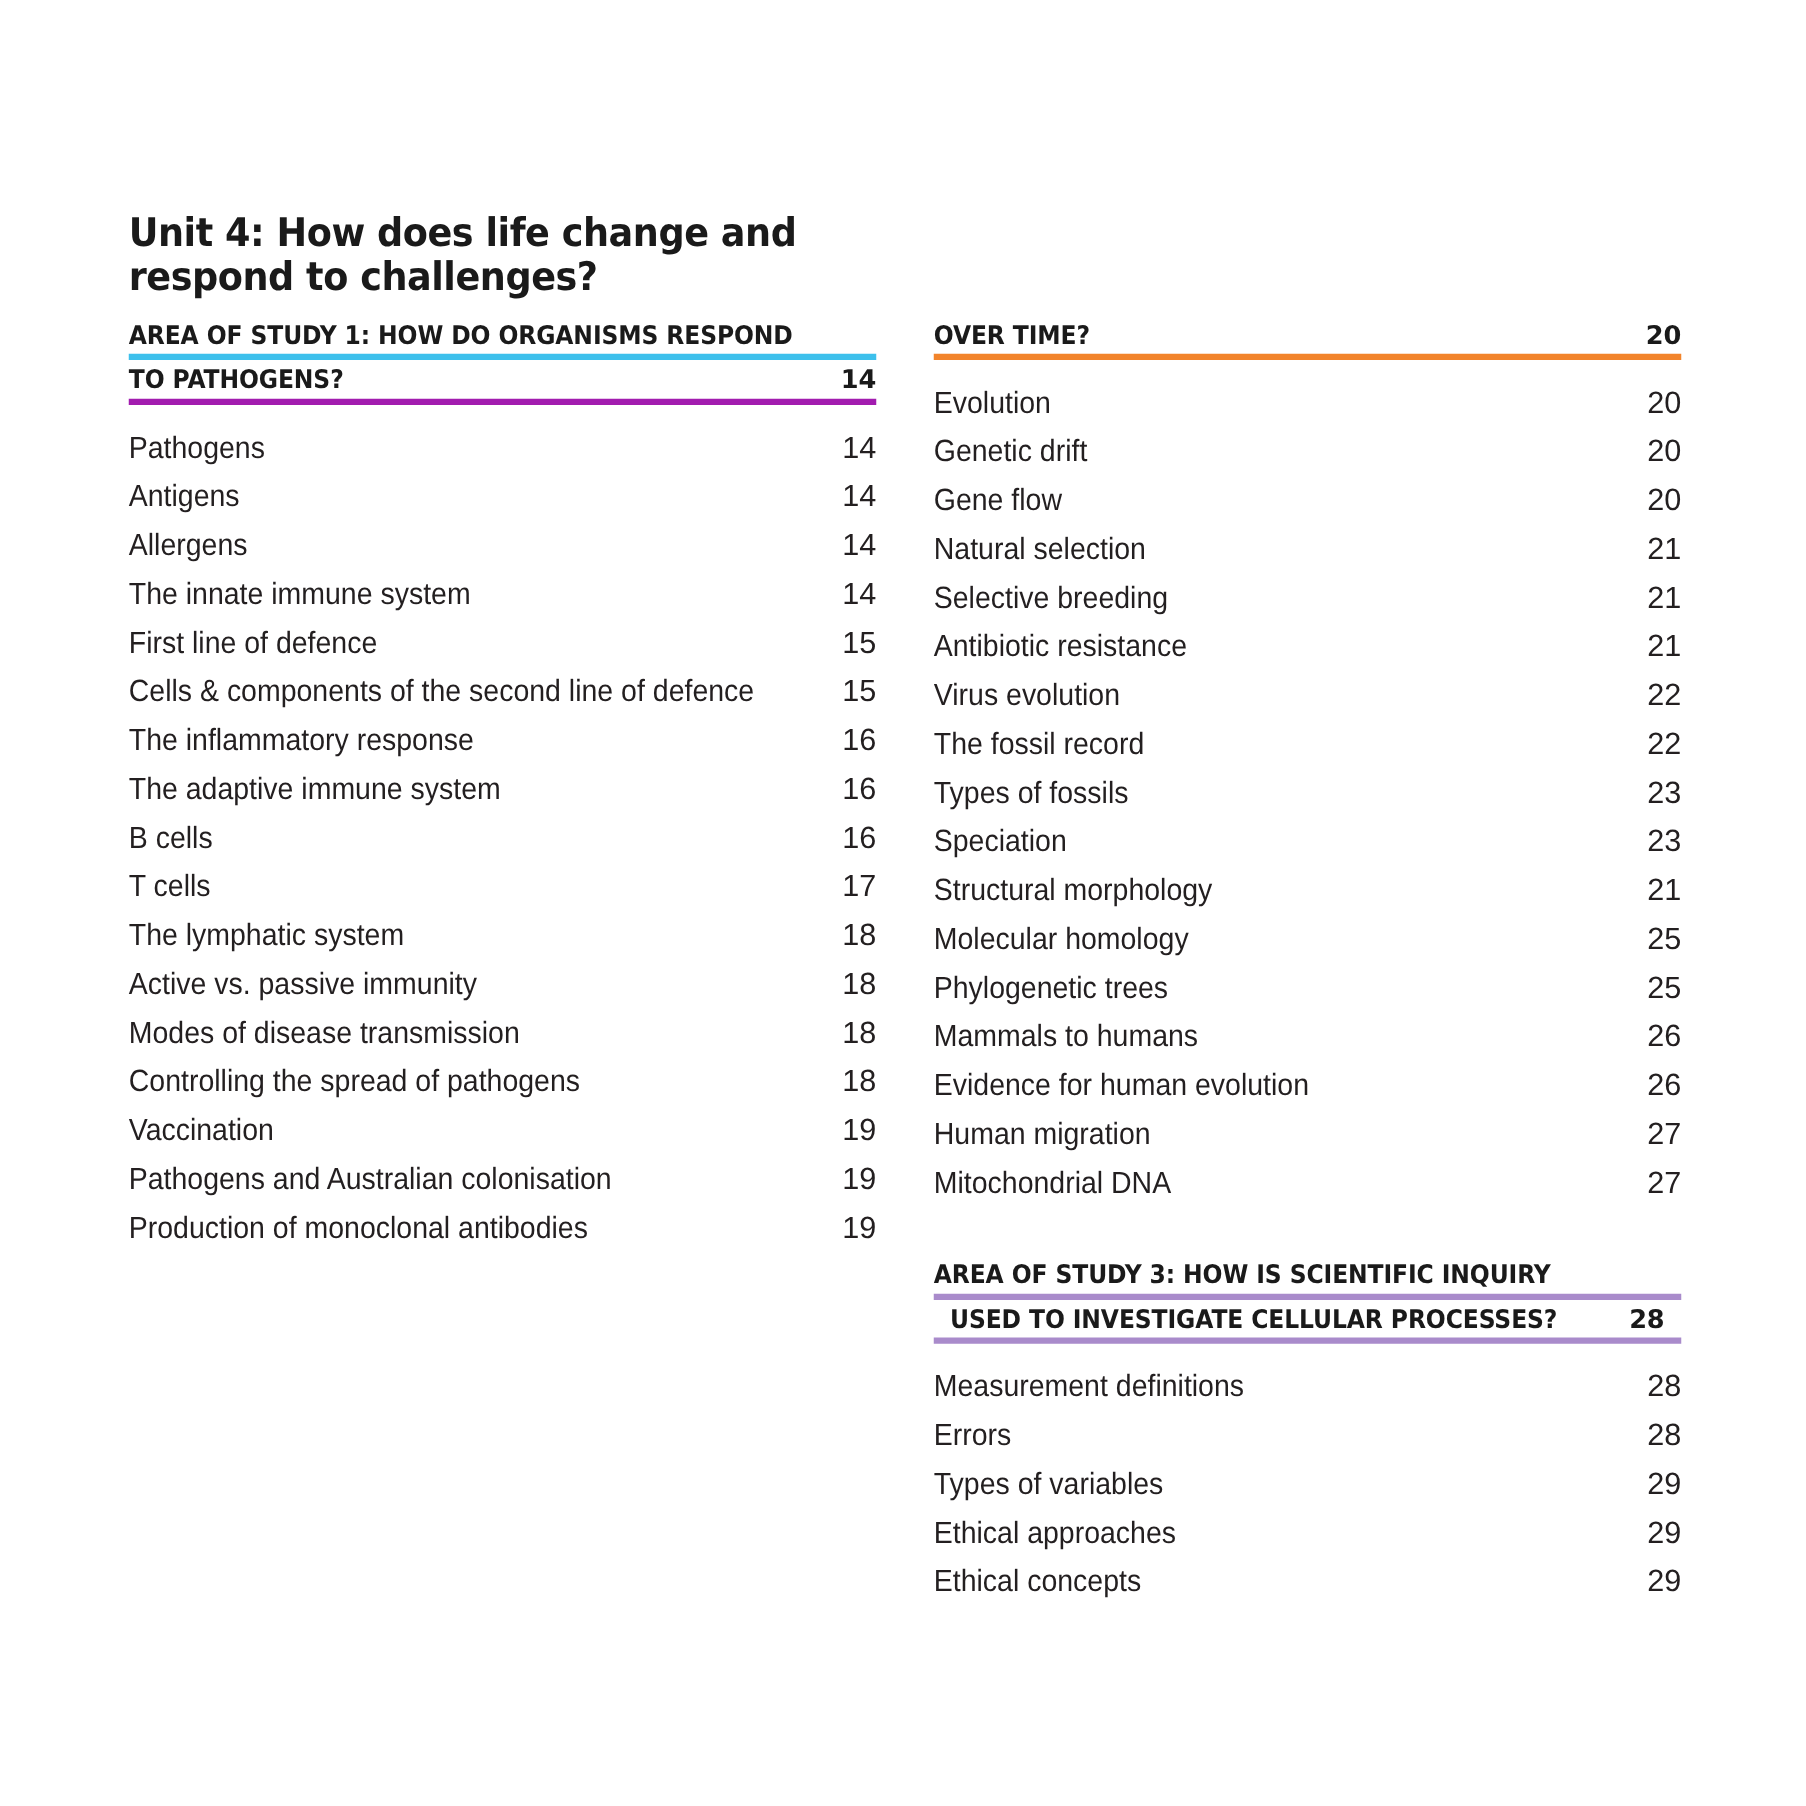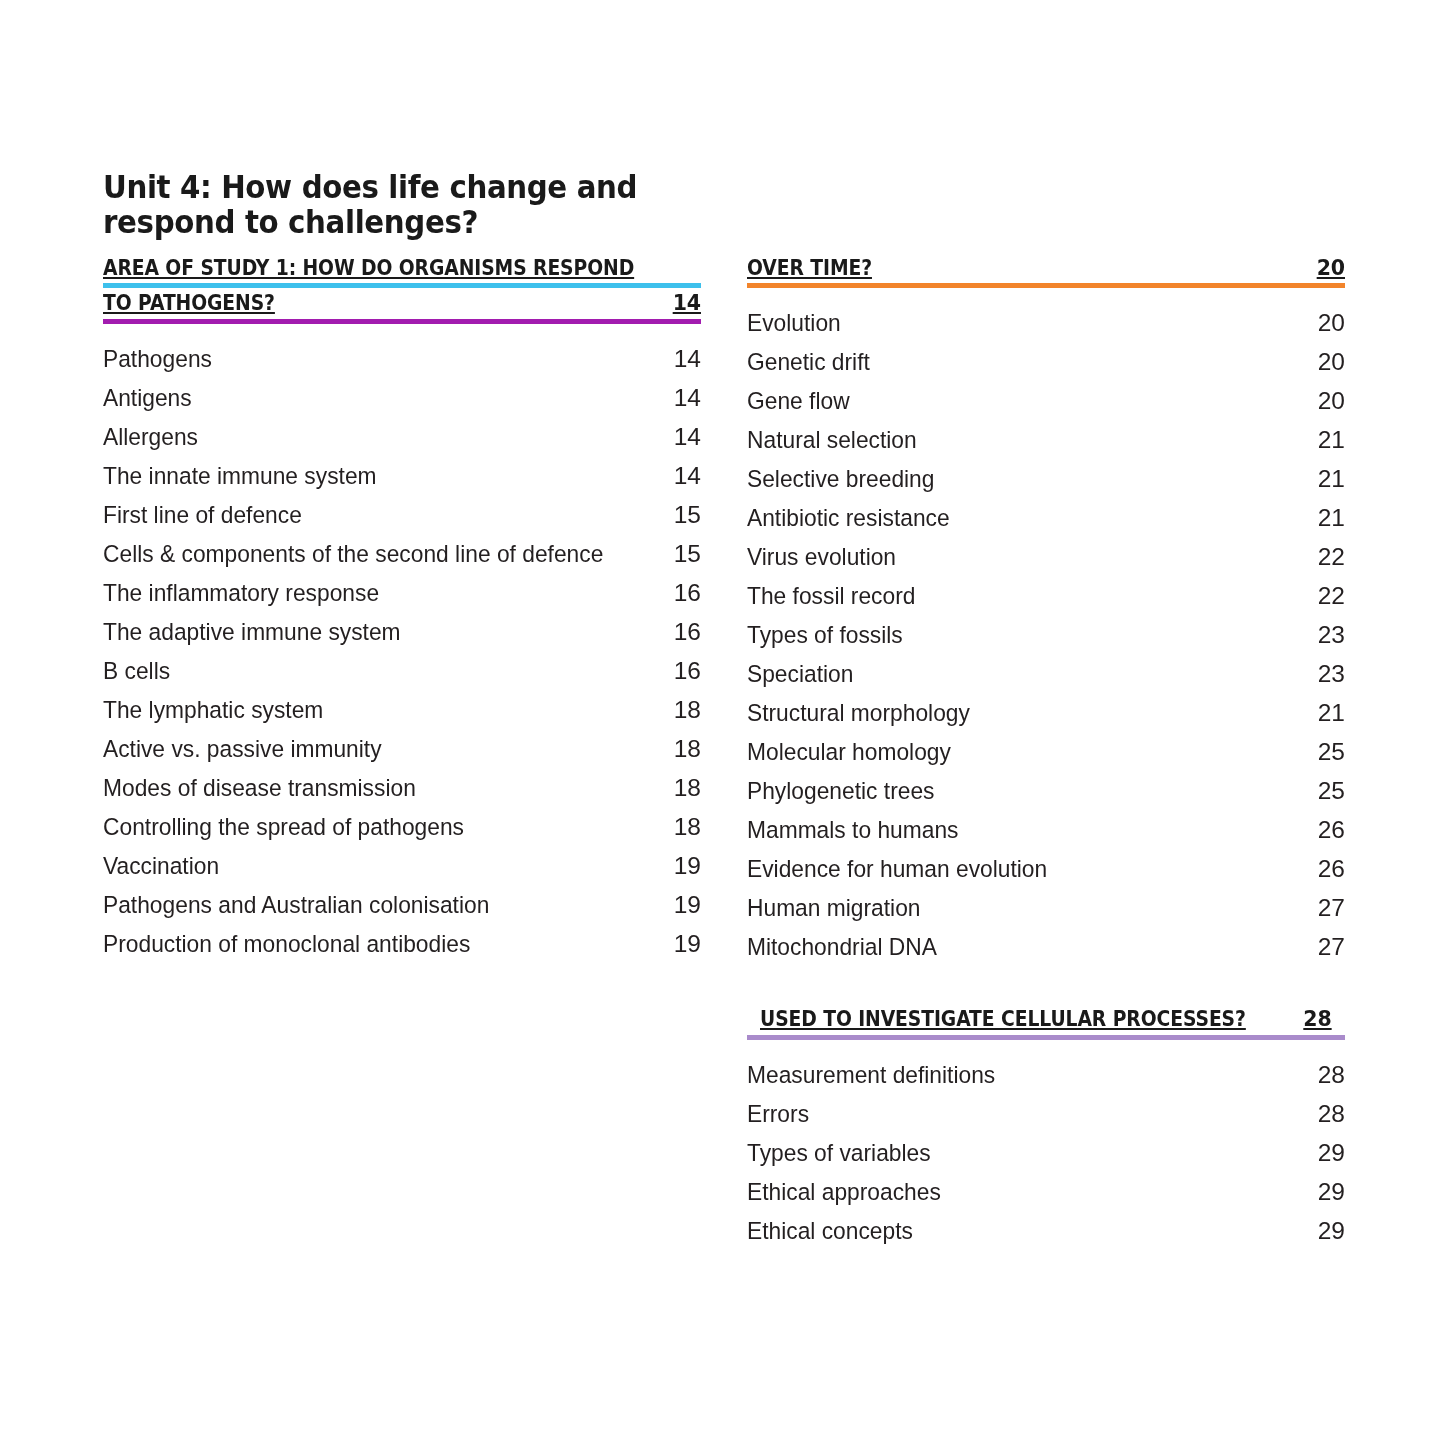--- a/index.html
+++ b/index.html
@@ -57,21 +57,20 @@
     align-items: baseline;
     justify-content: space-between;
     font-family: "DejaVu Sans", sans-serif;
     font-weight: bold;
     font-size: 20.5px;
     letter-spacing: -0.1px;
     line-height: 1.0;
     color: #1a1a1a;
     padding: 5px 0 5px 0;
     white-space: nowrap;
-    text-decoration: underline;
   }
   .aos-line-1 { border-bottom: 5px solid #3dc0ec; }
   .aos-line-2 { border-bottom: 5px solid #a21caf; }
 
   .aos.orange .aos-line-1,
   .aos.orange .aos-line-2 { border-bottom-color: #f2842b; }
   .aos.purple .aos-line-1,
   .aos.purple .aos-line-2 { border-bottom-color: #a98bcb; }
 
   .aos-text {
@@ -169,20 +168,24 @@
           </div>
           <div class="entry">
             <span class="entry-label">The adaptive immune system</span>
             <span class="entry-page">16</span>
           </div>
           <div class="entry">
             <span class="entry-label">B cells</span>
             <span class="entry-page">16</span>
           </div>
           <div class="entry">
+            <span class="entry-label">T cells</span>
+            <span class="entry-page">17</span>
+          </div>
+          <div class="entry">
             <span class="entry-label">The lymphatic system</span>
             <span class="entry-page">18</span>
           </div>
           <div class="entry">
             <span class="entry-label">Active vs. passive immunity</span>
             <span class="entry-page">18</span>
           </div>
           <div class="entry">
             <span class="entry-label">Modes of disease transmission</span>
             <span class="entry-page">18</span>
@@ -283,20 +286,23 @@
           </div>
           <div class="entry">
             <span class="entry-label">Mitochondrial DNA</span>
             <span class="entry-page">27</span>
           </div>
         </div>
 
       <div class="aos-spacer"></div>
 
       <div class="aos purple tight">
+        <div class="aos-line aos-line-1">
+          <span class="aos-text">AREA OF STUDY 3: HOW IS SCIENTIFIC INQUIRY</span>
+        </div>
         <div class="aos-line aos-line-2">
           <span class="aos-text">USED TO INVESTIGATE CELLULAR PROCESSES?</span>
           <span class="aos-page">28</span>
         </div>
       </div>
 
       <div class="entries" id="right-entries-3">
           <div class="entry">
             <span class="entry-label">Measurement definitions</span>
             <span class="entry-page">28</span>

